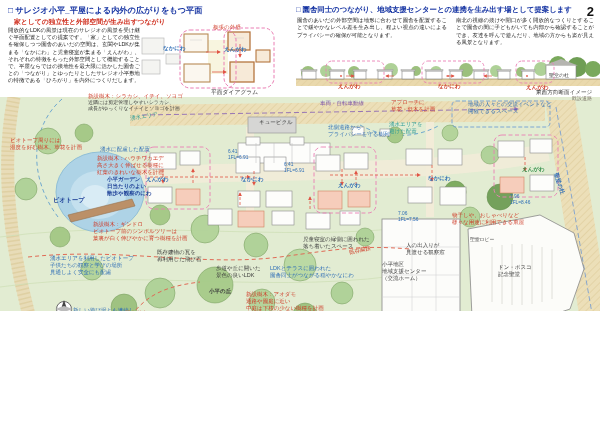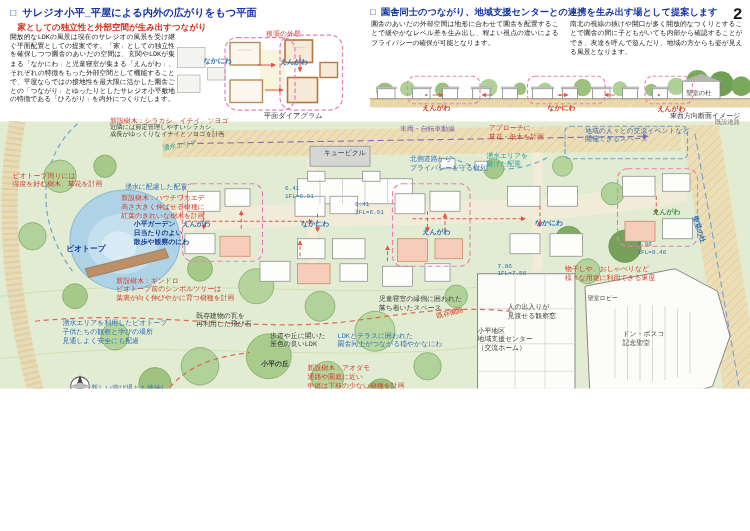--- a/index.html
+++ b/index.html
@@ -1,17 +1,17 @@
 <!DOCTYPE html>
 <html><head>
 <meta charset="utf-8">
 <style>
   html,body{margin:0;padding:0;background:#fff;}
   .board{position:relative;width:600px;height:311px;background:#ffffff;
-         font-family:Liberation Mono, monospace;overflow:hidden;}
+         font-family:Liberation Sans, sans-serif;overflow:hidden;}
   .abs{position:absolute;}
   .sec-title{position:absolute;font-weight:bold;color:#1634a3;z-index:8;}
   .sec-sub{position:absolute;font-weight:bold;color:#d03020;z-index:8;}
   .body-text{position:absolute;color:#222;text-align:justify;z-index:8;}
   .pagenum{position:absolute;font-weight:bold;color:#111;z-index:9;}
   .an{position:absolute;white-space:pre-line;line-height:1.28;font-size:5.5px;z-index:6;}
   .red{color:#cf3b28;} .blue{color:#2f6eb6;} .navy{color:#1d3f97;font-weight:700;}
   .teal{color:#2e9b96;} .purple{color:#7b51a8;} .grn{color:#35904c;font-weight:700;}
   .dark{color:#3c3c3c;} .gray{color:#7c7468;} .b{font-weight:700;}
   .persp{position:absolute;overflow:hidden;background:#f7f9f2;}

